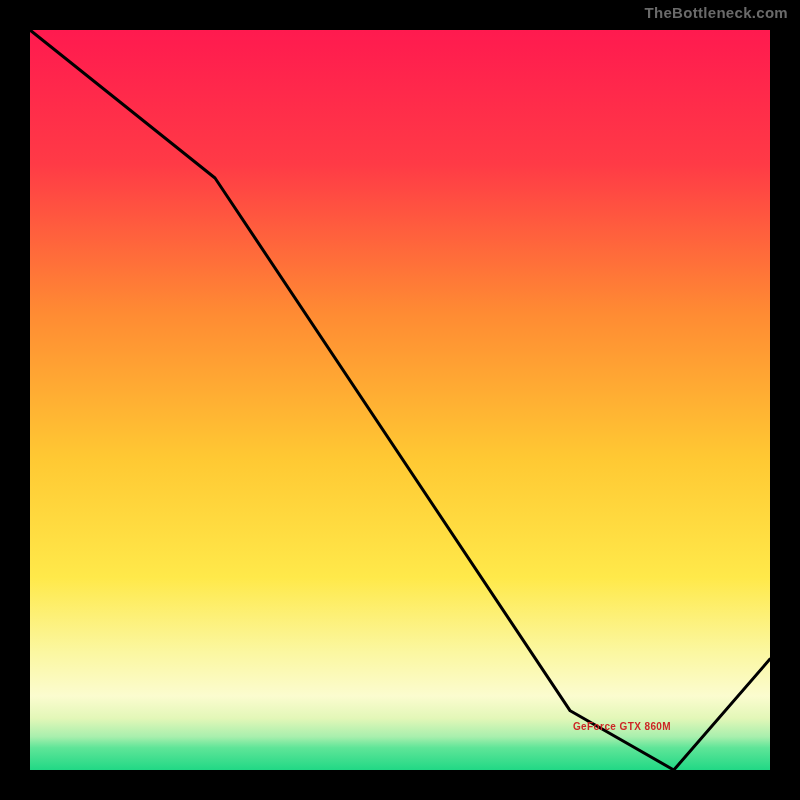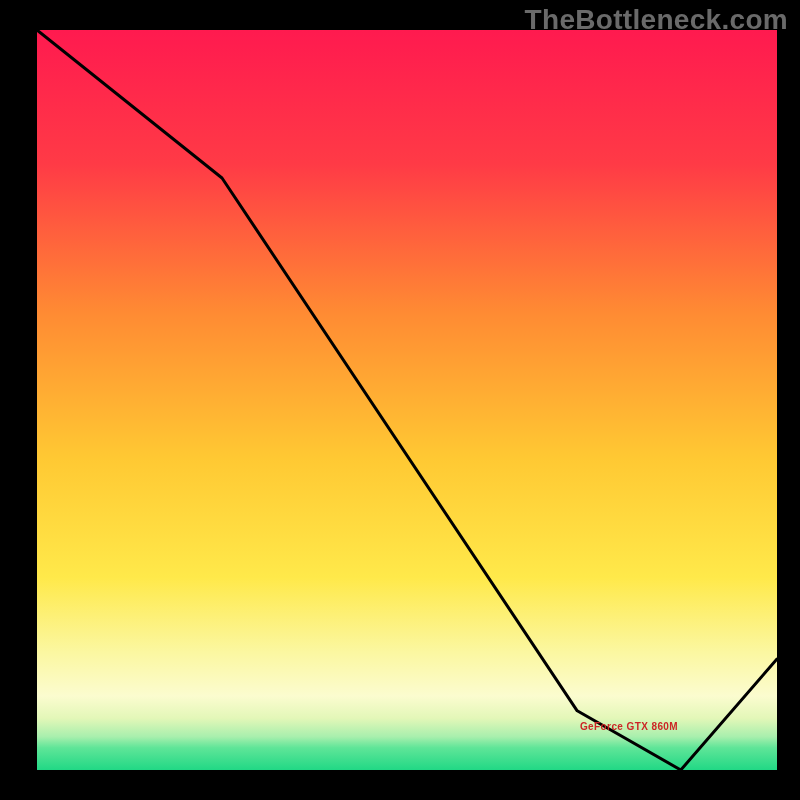--- a/index.html
+++ b/index.html
@@ -9,27 +9,27 @@
     background: #000;
     position: relative;
     font-family: Arial, Helvetica, sans-serif;
     overflow: hidden;
   }
   .attribution {
     position: absolute;
     top: 4px;
     right: 12px;
     color: #6a6a6a;
-    font-size: 28px;
+    font-size: 15px;
     font-weight: 600;
     letter-spacing: 0.3px;
   }
   .plot-frame {
     position: absolute;
-    left: 37px;
+    left: 30px;
     top: 30px;
     width: 740px;
     height: 740px;
     background: #ffffff;
   }
   .gradient-bg {
     position: absolute;
     inset: 0;
   }
   .curve-svg {

